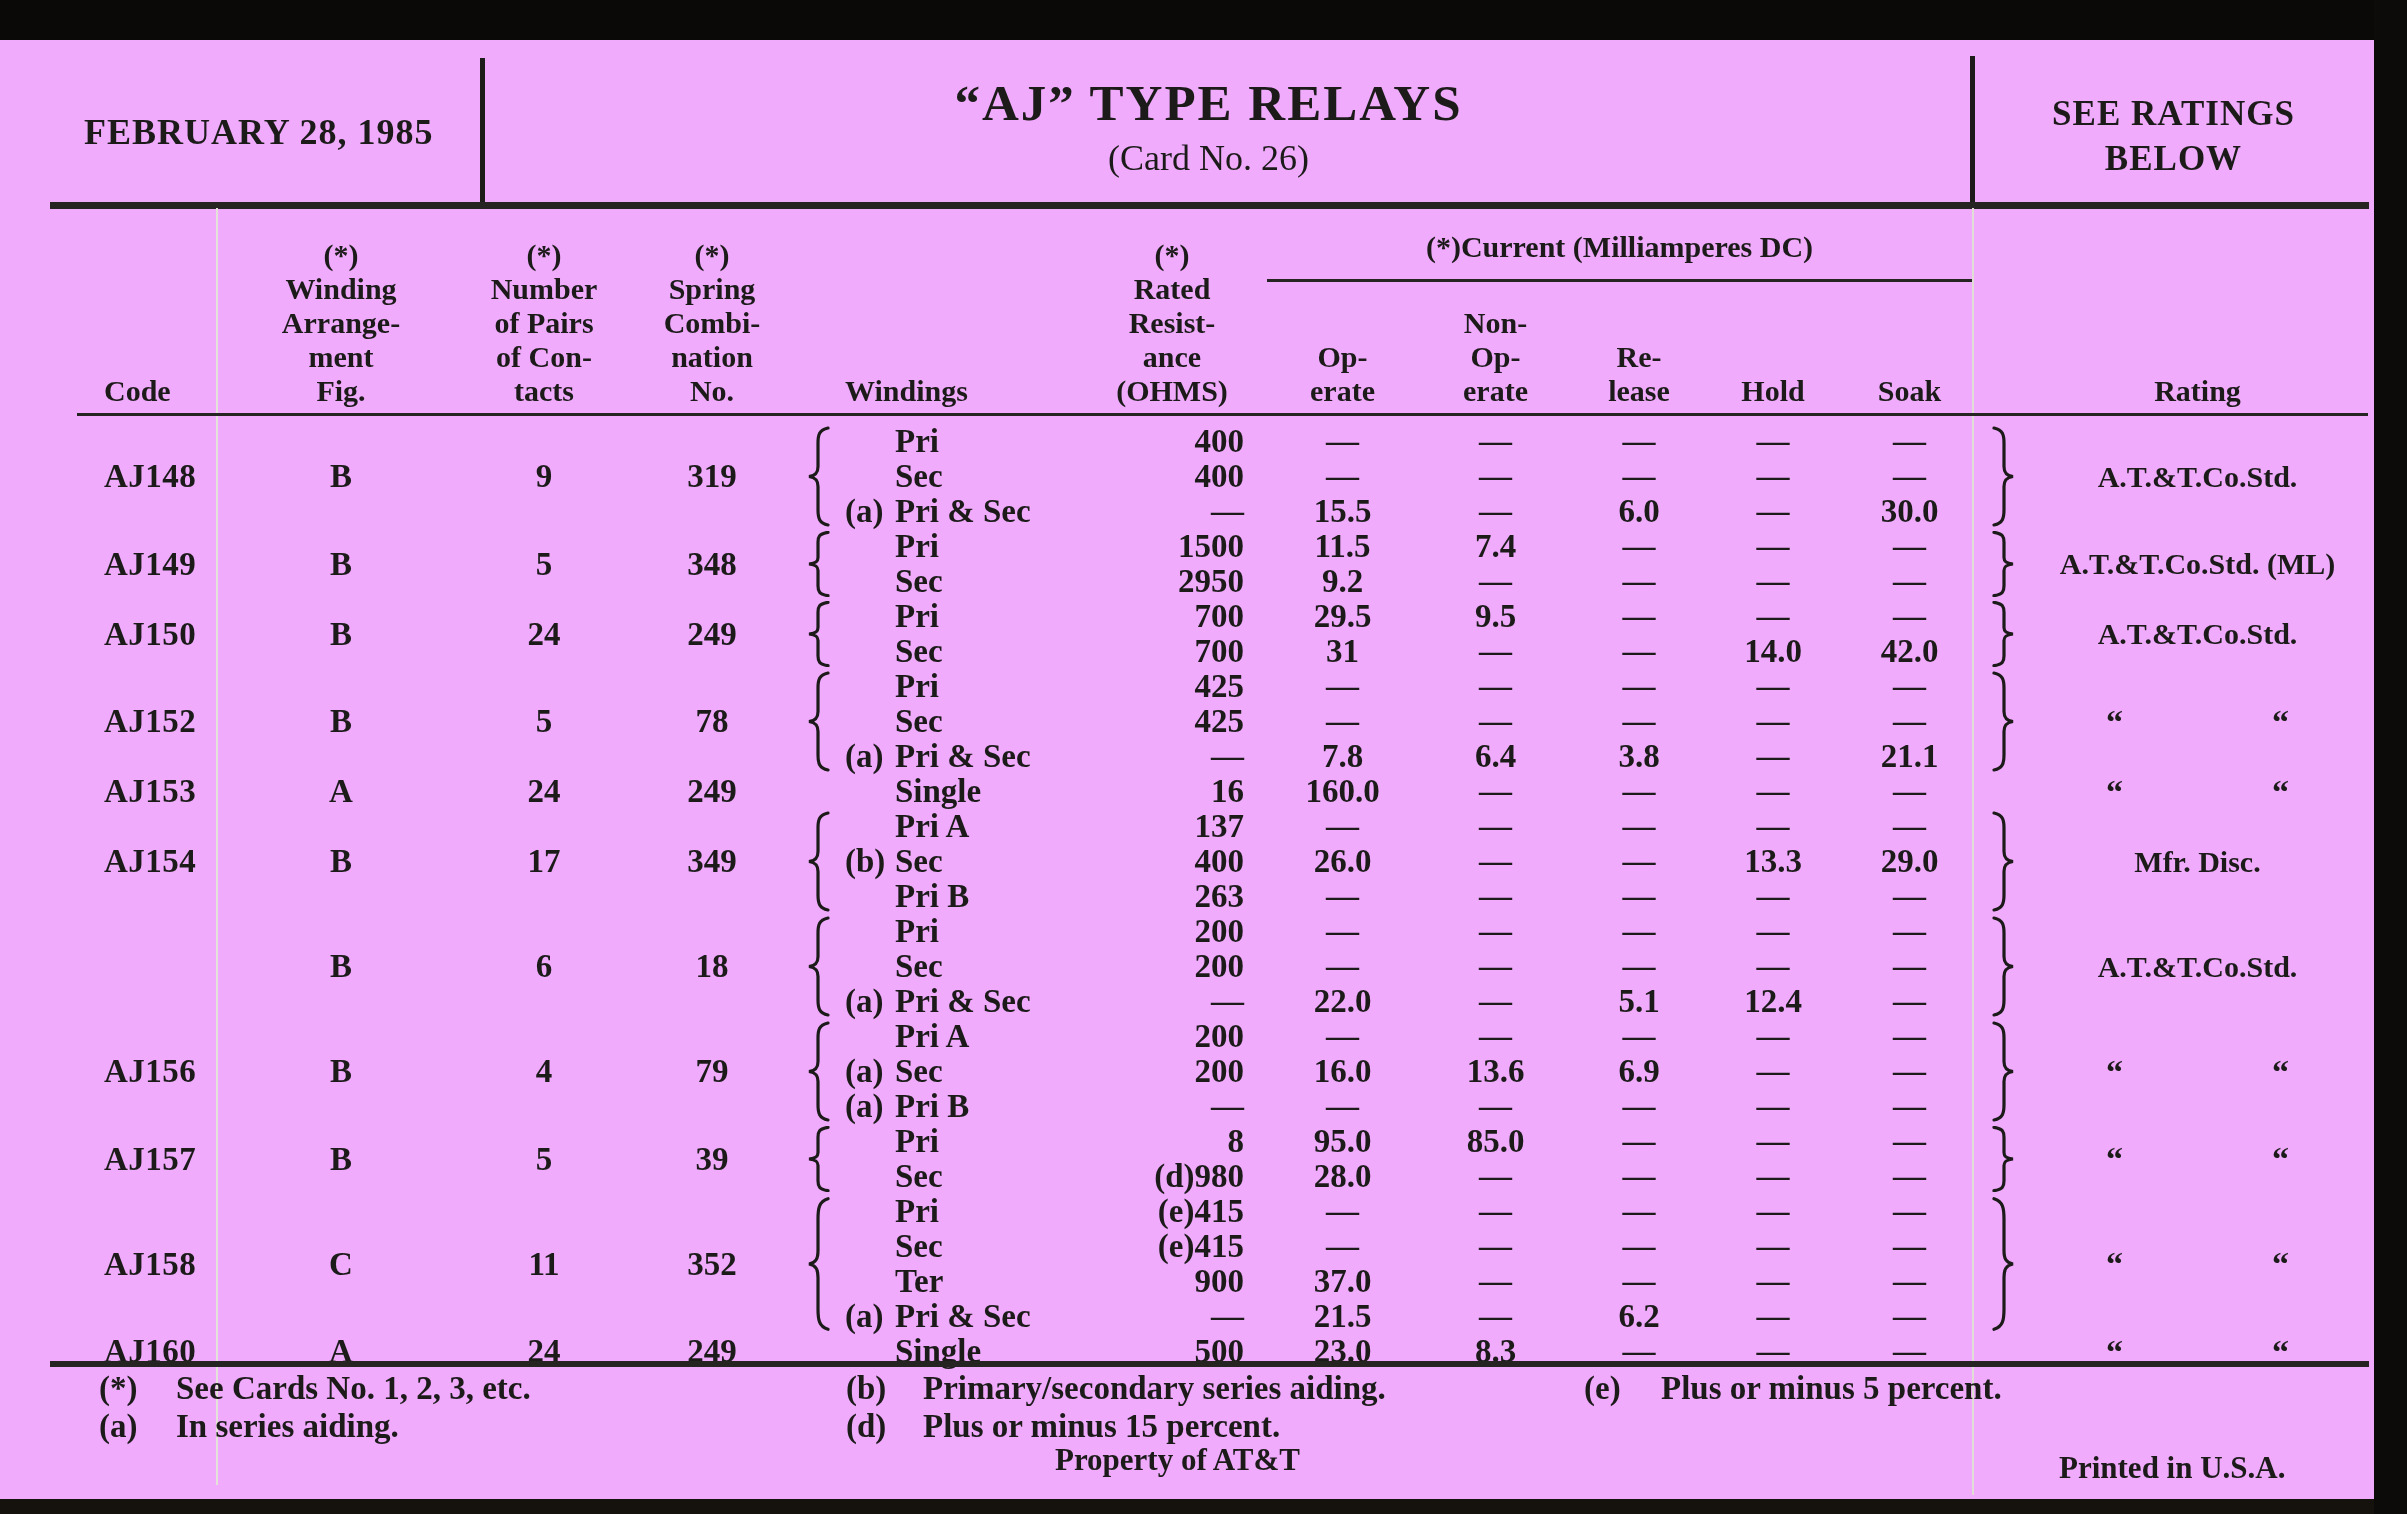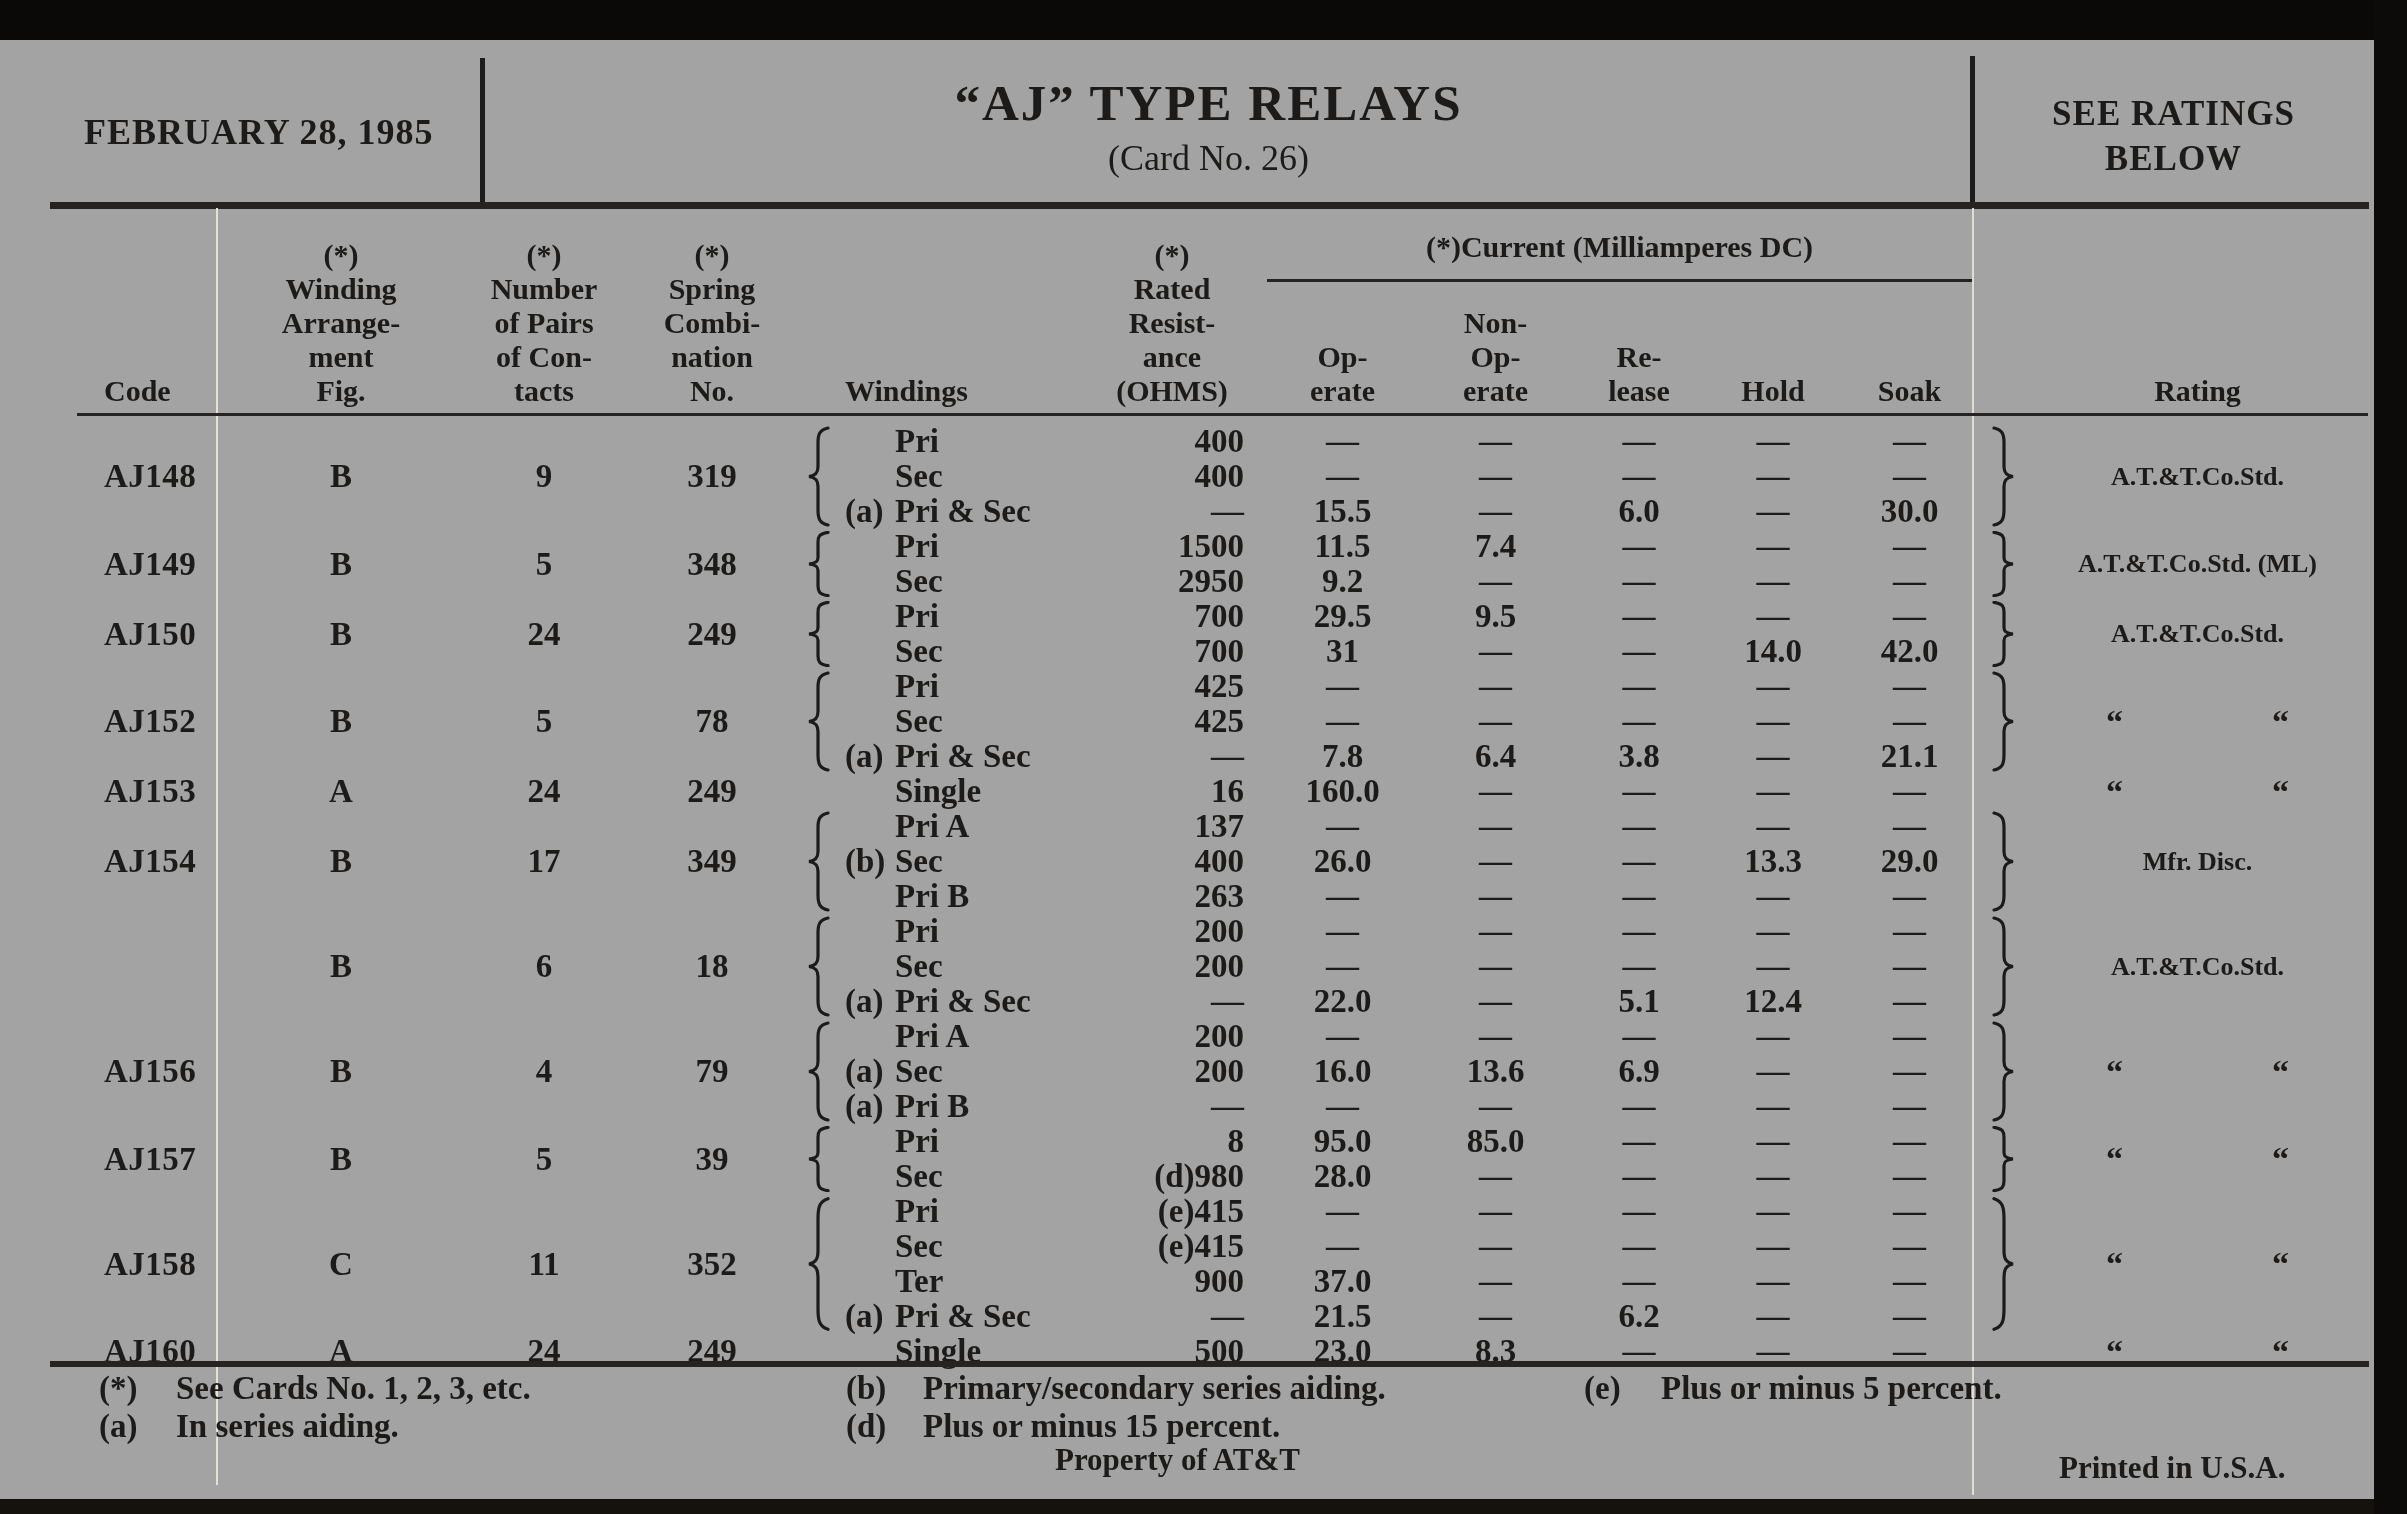--- a/index.html
+++ b/index.html
@@ -4,21 +4,21 @@
 <style>
   html,body{margin:0;padding:0;}
   body{
     width:2408px;height:1515px;overflow:hidden;position:relative;
     background:#0b0a09;
     font-family:"Liberation Serif","DejaVu Serif",serif;
     color:#1c1b1a;
   }
   .page{
     position:absolute;left:0;top:40px;width:2374px;height:1475px;
-    background:#a3a3a3;
+    background:#f0abfc;
   }
   .band{position:absolute;background:#0e0c0a;}
   .band-top{left:0;top:0;width:2408px;height:40px;background:#0a0908;}
   .band-right{left:2374px;top:0;width:34px;height:1515px;background:#0d0b09;}
   .band-bottom{left:0;top:1499px;width:2374px;height:16px;background:#15120e;}
 
   .rule{position:absolute;background:#262423;}
   .crease{position:absolute;background:#e4e1d8;}
 
   .hdr-date{position:absolute;left:84px;top:71px;font-size:36px;font-weight:700;letter-spacing:1px;}
@@ -50,21 +50,21 @@
   .tbody{
     position:absolute;left:54px;top:384px;width:2312px;
     grid-auto-rows:35px;font-size:33px;font-weight:700;
   }
   .cell{display:flex;align-items:center;}
   .center{justify-content:center;}
   .code-cell{padding-left:50px;letter-spacing:0.5px;}
   .ohms-cell{justify-content:flex-end;padding-right:22px;}
   .winding-cell .wprefix{display:inline-block;width:50px;}
   .brace-cell{justify-content:center;}
-  .rating-cell{justify-content:center;font-size:26px;text-align:center;}
+  .rating-cell{justify-content:center;font-size:30px;text-align:center;}
   .rating-cell.ditto{gap:149px;font-size:34px;}
 
   .footnotes-col{position:absolute;font-size:33px;font-weight:700;line-height:38px;}
   .fn-line{display:flex;}
   .fn-marker{display:inline-block;width:77px;}
   .fn-c1{left:99px;top:1329px;}
   .fn-c2{left:846px;top:1329px;}
   .fn-c3{left:1584px;top:1329px;}
   .property{position:absolute;left:54px;top:1402px;width:2247px;text-align:center;
     font-size:31px;font-weight:700;}

